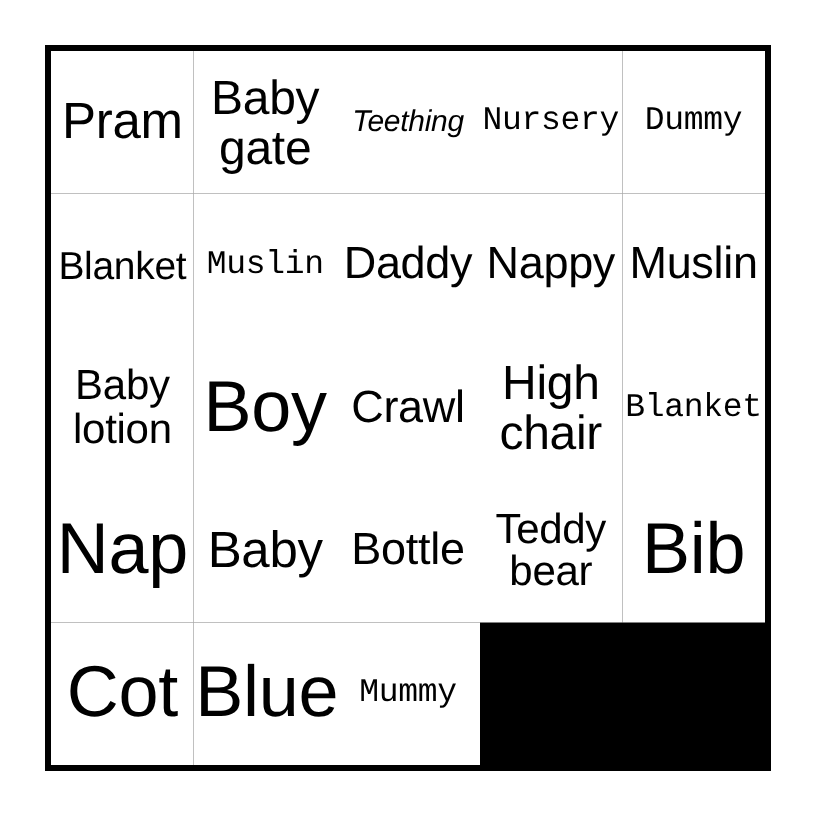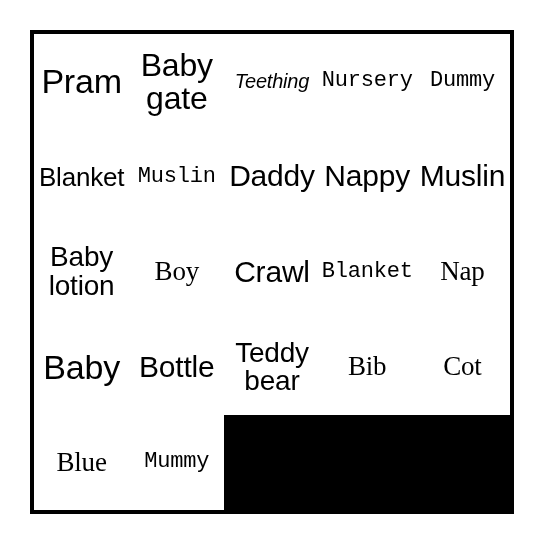--- a/index.html
+++ b/index.html
@@ -51,21 +51,21 @@
   }
 
   
   .fs-xs  { font-size: 20px; font-style: italic; }
   .fs-s   { font-size: 22px; font-family: Liberation Mono, monospace; }
   .fs-m   { font-size: 26px; }
   .fs-ml  { font-size: 28px; }
   .fs-l   { font-size: 30px; }
   .fs-xl  { font-size: 32px; }
   .fs-xxl { font-size: 34px; }
-  .fs-3xl { font-size: 27px; font-family: Liberation Serif, serif; }
+  .fs-3xl { font-size: 48px; }
 </style>
 </head>
 <body>
 
 <div id="bingo-card">
     <div class="bingo-cell">
       <span class="cell-text fs-xxl">Pram</span>
     </div>
     <div class="bingo-cell">
       <span class="cell-text fs-xl">Baby
@@ -99,20 +99,24 @@
       <span class="cell-text fs-ml">Baby
 lotion</span>
     </div>
     <div class="bingo-cell">
       <span class="cell-text fs-3xl">Boy</span>
     </div>
     <div class="bingo-cell">
       <span class="cell-text fs-l">Crawl</span>
     </div>
     <div class="bingo-cell">
+      <span class="cell-text fs-xl">High
+chair</span>
+    </div>
+    <div class="bingo-cell">
       <span class="cell-text fs-s">Blanket</span>
     </div>
     <div class="bingo-cell">
       <span class="cell-text fs-3xl">Nap</span>
     </div>
     <div class="bingo-cell">
       <span class="cell-text fs-xxl">Baby</span>
     </div>
     <div class="bingo-cell">
       <span class="cell-text fs-l">Bottle</span>

